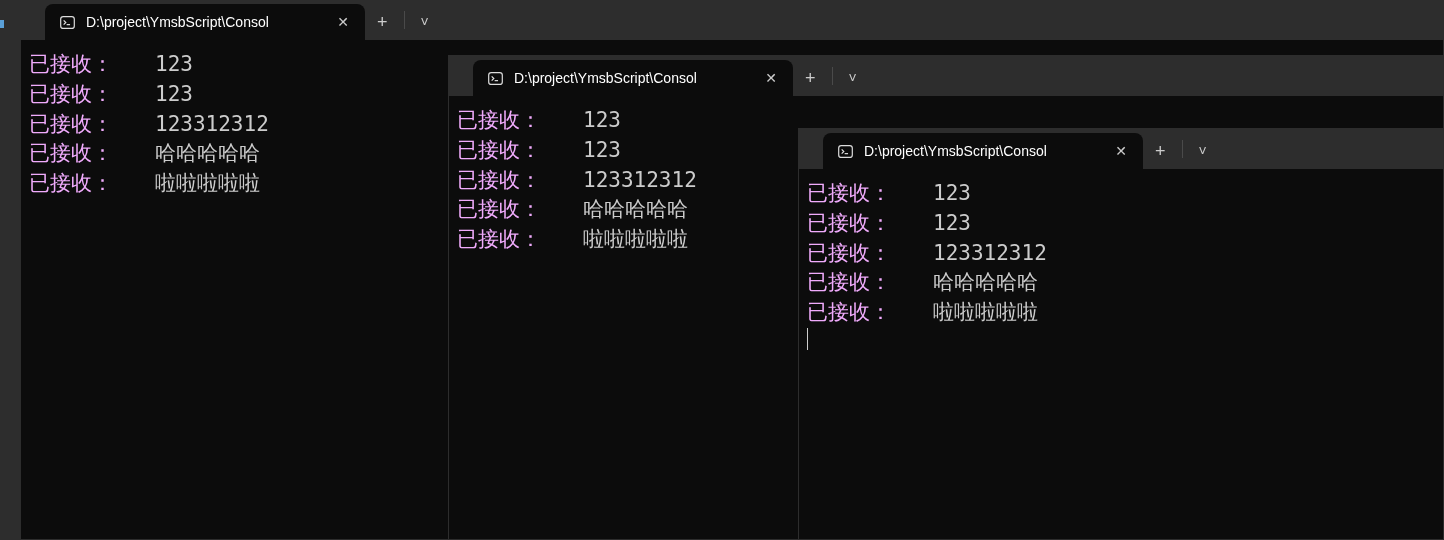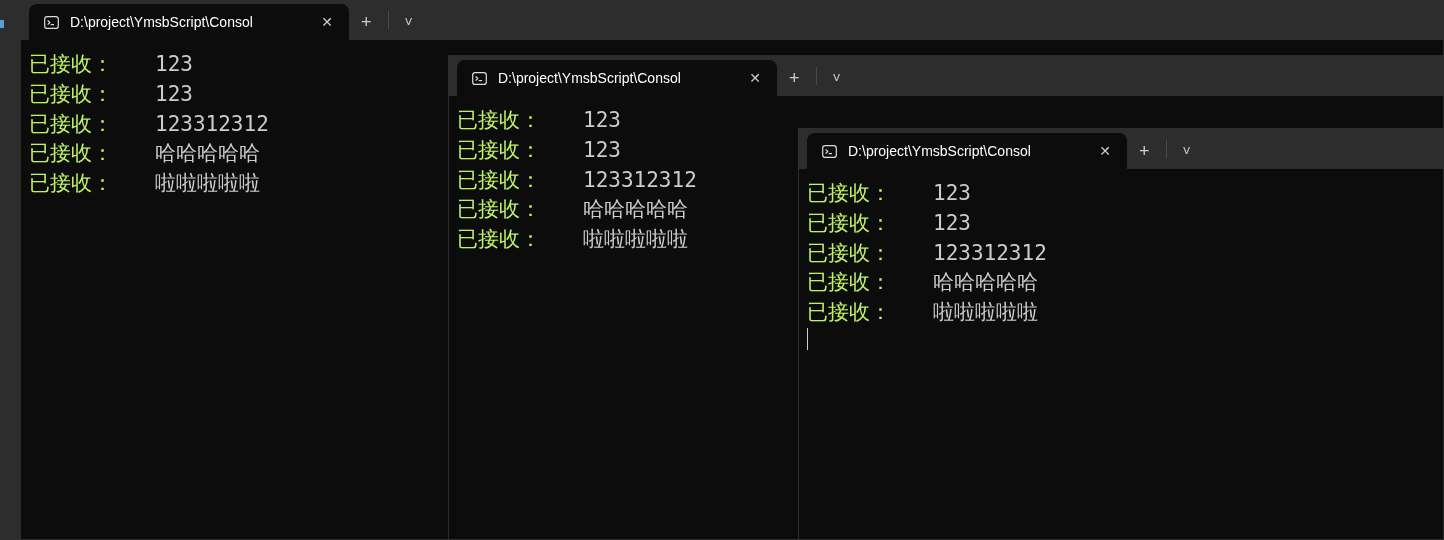--- a/index.html
+++ b/index.html
@@ -1,28 +1,28 @@
 <!DOCTYPE html>
 <html><head>
 <meta charset="utf-8">
 <style>
   * { margin:0; padding:0; box-sizing:border-box; }
   html,body { width:1444px; height:540px; background:#0c0c0c; overflow:hidden; font-family:"Segoe UI","Microsoft YaHei",sans-serif; }
   .left-edge { position:absolute; left:0; top:0; width:20px; height:540px; background:#2d2d2d; }
   .left-edge:before { content:""; position:absolute; left:0; top:20px; width:4px; height:8px; background:#5aa0d8; }
   .win { position:absolute; background:#0c0c0c; border:1px solid #2d2d2d; }
   .tabbar { height:40px; background:#2d2d2d; display:flex; align-items:flex-end; }
-  .tab { display:flex; align-items:center; background:#0c0c0c; height:36px; padding:0 10px 0 14px; border-radius:8px 8px 0 0; min-width:320px; max-width:320px; margin-left:8px; }
+  .tab { display:flex; align-items:center; background:#0c0c0c; height:36px; padding:0 10px 0 14px; border-radius:8px 8px 0 0; min-width:320px; max-width:320px; margin-left:24px; }
   .tab-title { color:#fff; font-size:14px; margin-left:10px; white-space:nowrap; overflow:hidden; flex:1; }
   .tab-close { color:#ccc; margin-left:8px; cursor:pointer; padding:4px 6px; border-radius:4px; font-size:14px; }
   .tab-btn { color:#ccc; cursor:pointer; padding:0 12px; height:36px; display:flex; align-items:center; }
   .tabbar .sep { width:1px; height:18px; background:#4a4a4a; align-self:center; margin:0 4px; }
   .content { padding:10px 8px; color:#ccc; font-family:Consolas,"Microsoft YaHei",monospace; font-size:21px; line-height:1.42; }
   .line { display:flex; }
-  .col1 { width:118px; display:inline-block; color:#bef264; letter-spacing:0; }
+  .col1 { width:118px; display:inline-block; color:#f0abfc; letter-spacing:0; }
   .col2 { display:inline-block; color:#ccc;margin-left:8px; }
   .cursor { width:1px; height:22px; background:#ccc; display:inline-block; }
 
   .cmd-icon { width:17px; height:17px; fill:none; stroke:#ddd; stroke-width:1.4; }
 </style>
 </head>
 <body>
 
 <div class="left-edge"></div>
 

